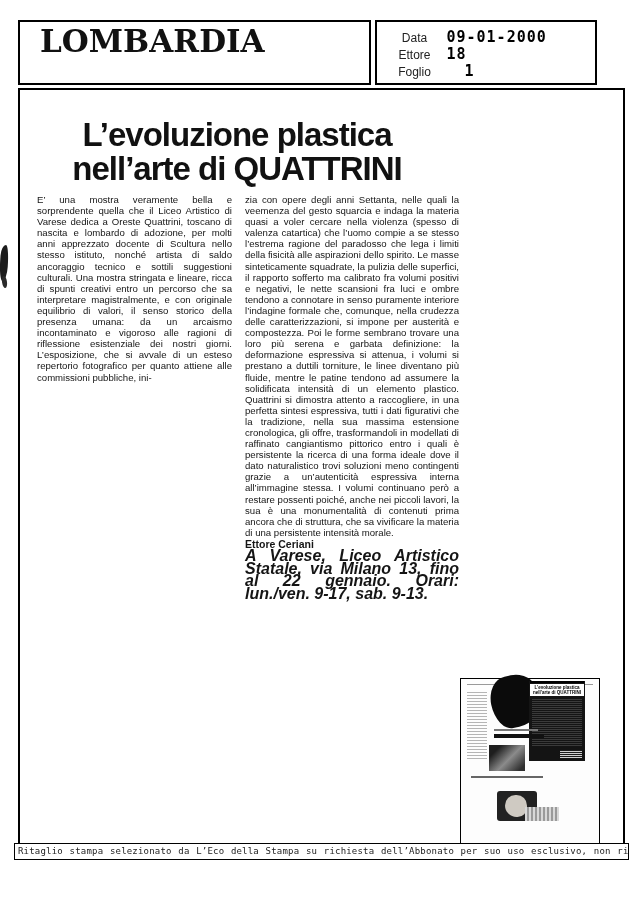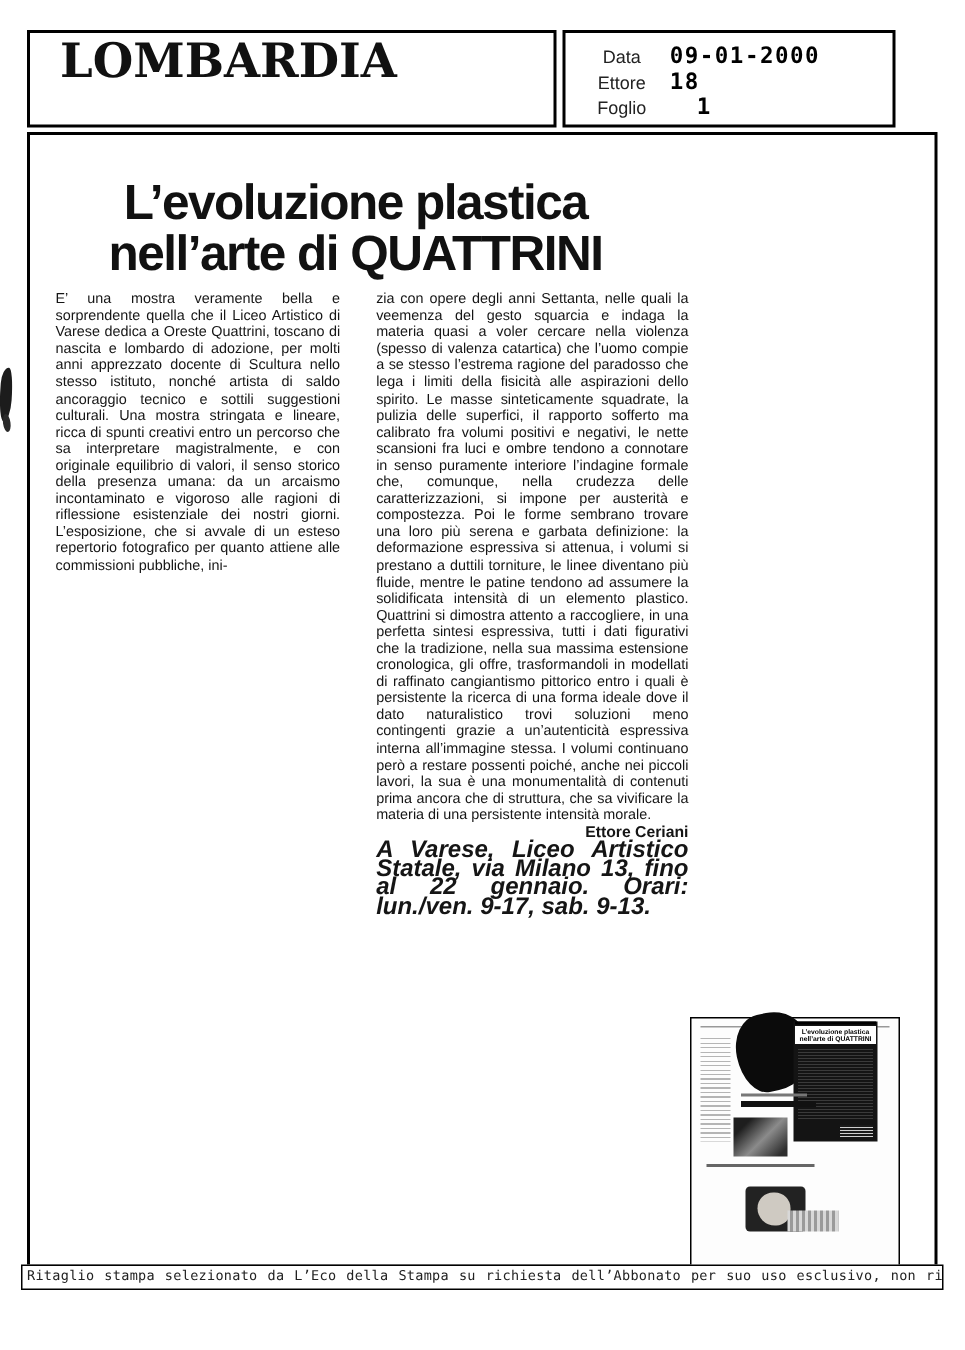--- a/index.html
+++ b/index.html
@@ -55,30 +55,30 @@
     font-family:"Liberation Serif",serif;font-weight:bold;
     font-size:19px;letter-spacing:-0.2px;white-space:nowrap;
   }
   .headline{
     position:absolute;left:2px;top:28px;width:430px;text-align:center;
     font-family:"Liberation Sans",sans-serif;font-weight:bold;
     font-size:33px;line-height:34px;letter-spacing:-1px;
   }
   .columns{
     position:absolute;left:17px;top:104px;width:422px;
-    display:flex;gap:24px;
+    display:flex;gap:13px;
   }
   .col{
     font-size:9.6px;line-height:11.1px;text-align:justify;
     font-family:"Liberation Sans",sans-serif;color:#151515;
   }
   .col-left{width:195px;}
   .col-right{width:214px;}
   .byline{
-    font-weight:bold;font-size:10.5px;text-align:right;margin-top:1px;
+    font-weight:bold;font-size:10.5px;margin-top:1px;
     font-family:"Liberation Sans",sans-serif;
   }
   .info{
     font-weight:bold;font-style:italic;font-size:16px;line-height:12.5px;
     text-align:justify;font-family:Liberation Sans, sans-serif;
   }
 
   
   .smudge{
     left:0px;top:245px;width:8px;height:36px;

